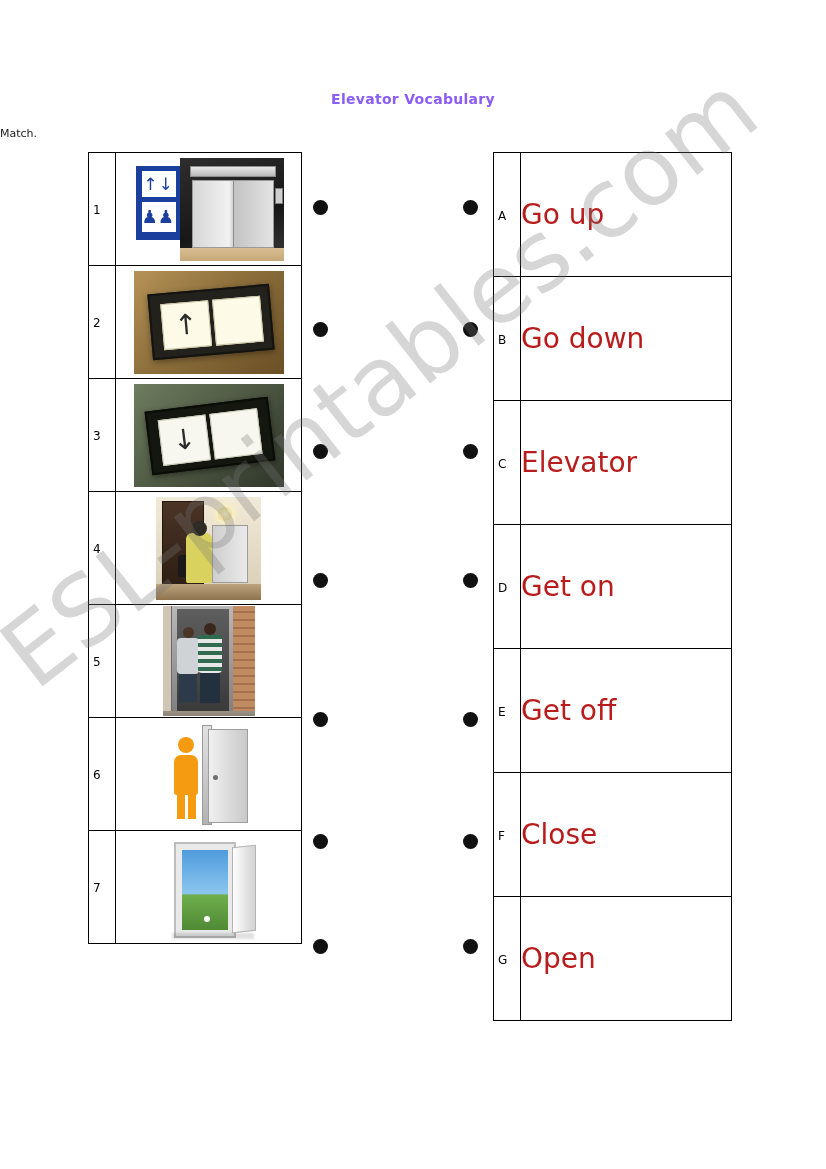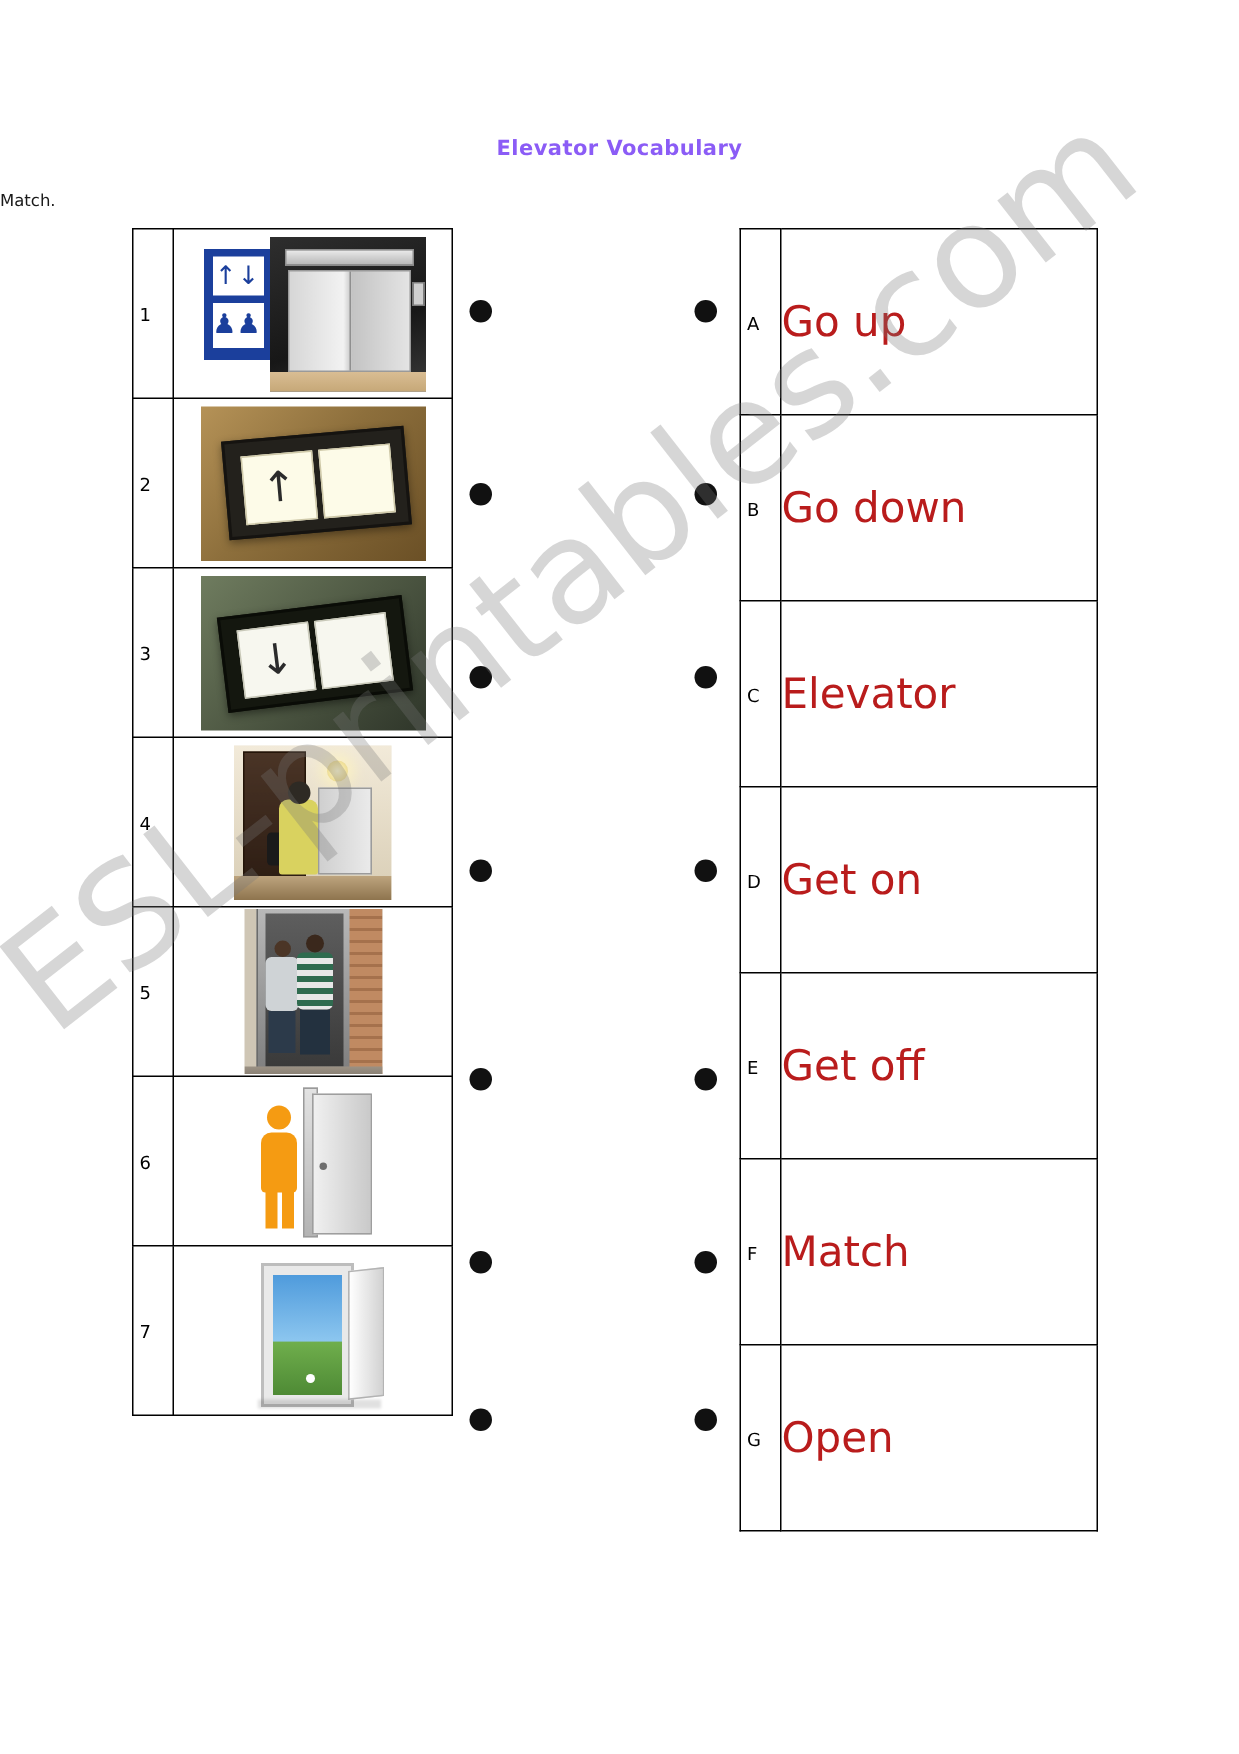--- a/index.html
+++ b/index.html
@@ -436,21 +436,21 @@
   <tr>
     <td class="letter-cell">D</td>
     <td class="word-cell">Get on</td>
   </tr>
   <tr>
     <td class="letter-cell">E</td>
     <td class="word-cell">Get off</td>
   </tr>
   <tr>
     <td class="letter-cell">F</td>
-    <td class="word-cell">Match</td>
+    <td class="word-cell">Close</td>
   </tr>
   <tr>
     <td class="letter-cell">G</td>
     <td class="word-cell">Open</td>
   </tr>
 </tbody>
   </table>
 
 <div class="dot" style="left:313px; top:200px;"></div>
 <div class="dot" style="left:313px; top:322px;"></div>

